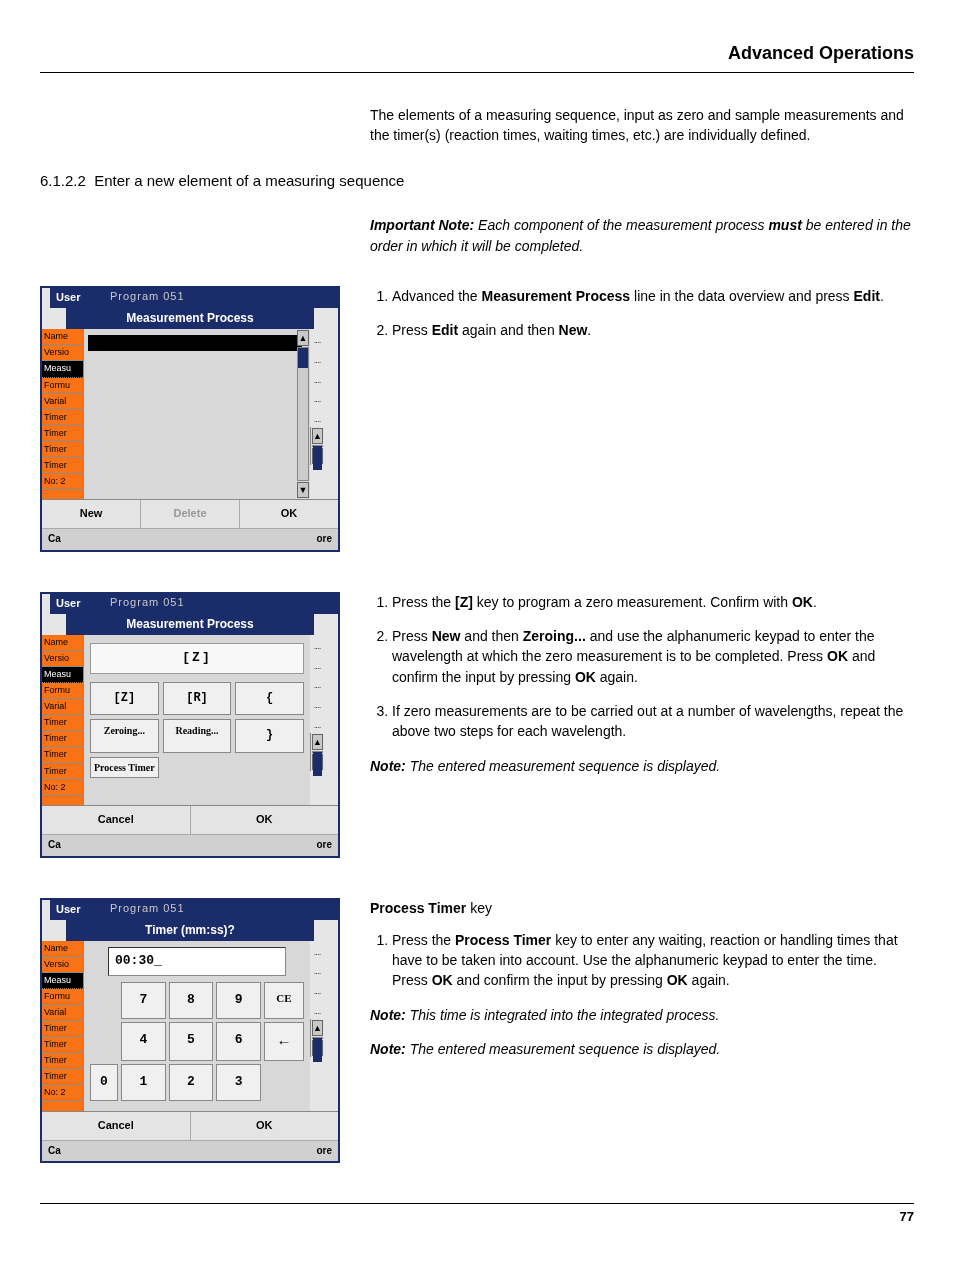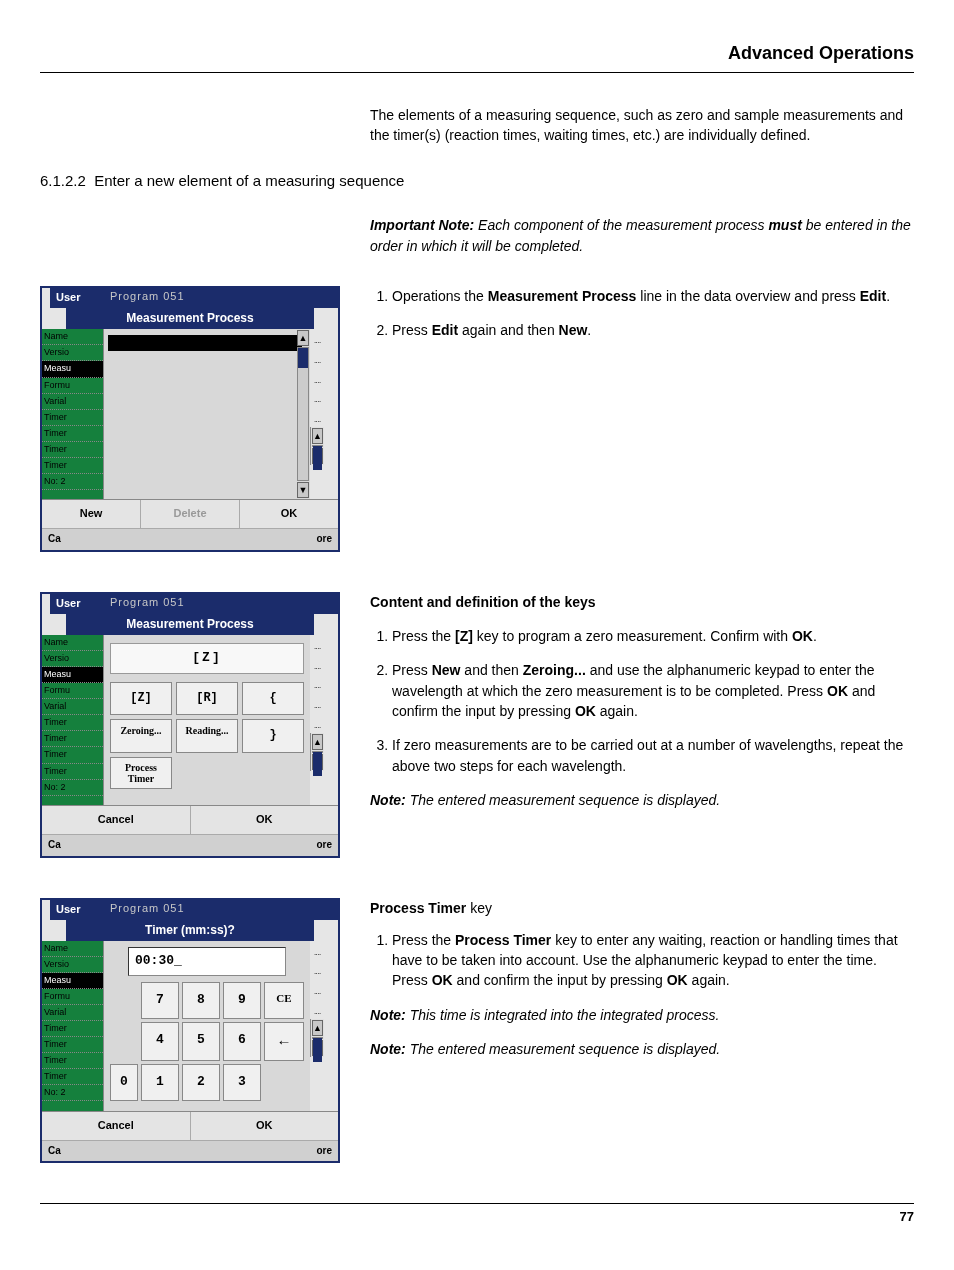--- a/index.html
+++ b/index.html
@@ -84,22 +84,22 @@
     text-align: center;
     margin: 0 24px 0 24px;
     padding: 2px 0;
     font-size: 12px;
   }
   .dev-body {
     display: flex;
     height: 170px;
   }
   .dev-sidelist {
-    width: 62px;
-    background: #15803d;
+    width: 42px;
+    background: #f97316;
     border-right: 1px solid #888;
     font-size: 9px;
   }
   .dev-sidelist div {
     border-bottom: 1px dotted #888;
     padding: 1px 2px;
     white-space: nowrap;
     overflow: hidden;
   }
   .dev-sidelist .sel {
@@ -259,21 +259,21 @@
     text-align: right;
     font-weight: bold;
     font-size: 13px;
   }
 </style>
 </head>
 <body>
 
 <div class="header-right">Advanced Operations</div>
 
-<p class="intro-para">The elements of a measuring sequence, such as zero and sample measurements and the timer(s) (reaction times, waiting times, etc.) are individually defined.</p>
+<p class="intro-para">The elements of a measuring sequence, input as zero and sample measurements and the timer(s) (reaction times, waiting times, etc.) are individually defined.</p>
 
 <div class="section-heading">
   <span>6.1.2.2</span>&nbsp;&nbsp;<span>Enter a new element of a measuring sequence</span>
 </div>
 
 <p class="important-note">
   <span class="lead">Important Note:</span><span class="body"> Each component of the measurement process </span><span class="body" style="font-weight:bold;">must</span><span class="body"> be entered in the order in which it will be completed.</span>
 </p>
 
 <div class="row">
@@ -332,21 +332,21 @@
       <div class="dev-footer-strip">
         <span>Ca</span>
         <span>ore</span>
       </div>
     </div>
   </div>
 
   <div class="col-txt">
     <ol class="steps">
       <li>
-        <span>Operations the </span><b>Measurement Process</b><span> line in the data overview and press </span><b>Edit</b><span>.</span>
+        <span>Advanced the </span><b>Measurement Process</b><span> line in the data overview and press </span><b>Edit</b><span>.</span>
       </li>
       <li>
         <span>Press </span><b>Edit</b><span> again and then </span><b>New</b><span>.</span>
       </li>
     </ol>
   </div>
 </div>
 
 <div class="row">
   <div class="col-img">
@@ -405,21 +405,20 @@
         <div class="fbtn" style="flex:1;">OK</div>
       </div>
       <div class="dev-footer-strip">
         <span>Ca</span>
         <span>ore</span>
       </div>
     </div>
   </div>
 
   <div class="col-txt">
-    <p class="subhead">Content and definition of the keys</p>
     <ol class="steps">
       <li>
         <span>Press the </span><b>[Z]</b><span> key to program a zero measurement. Confirm with </span><b>OK</b><span>.</span>
       </li>
       <li>
         <span>Press </span><b>New</b><span> and then </span><b>Zeroing...</b><span> and use the alphanumeric keypad to enter the wavelength at which the zero measurement is to be completed. Press </span><b>OK</b><span> and confirm the input by pressing </span><b>OK</b><span> again.</span>
       </li>
       <li>If zero measurements are to be carried out at a number of wavelengths, repeat the above two steps for each wavelength.</li>
     </ol>
     <p class="note-line">

